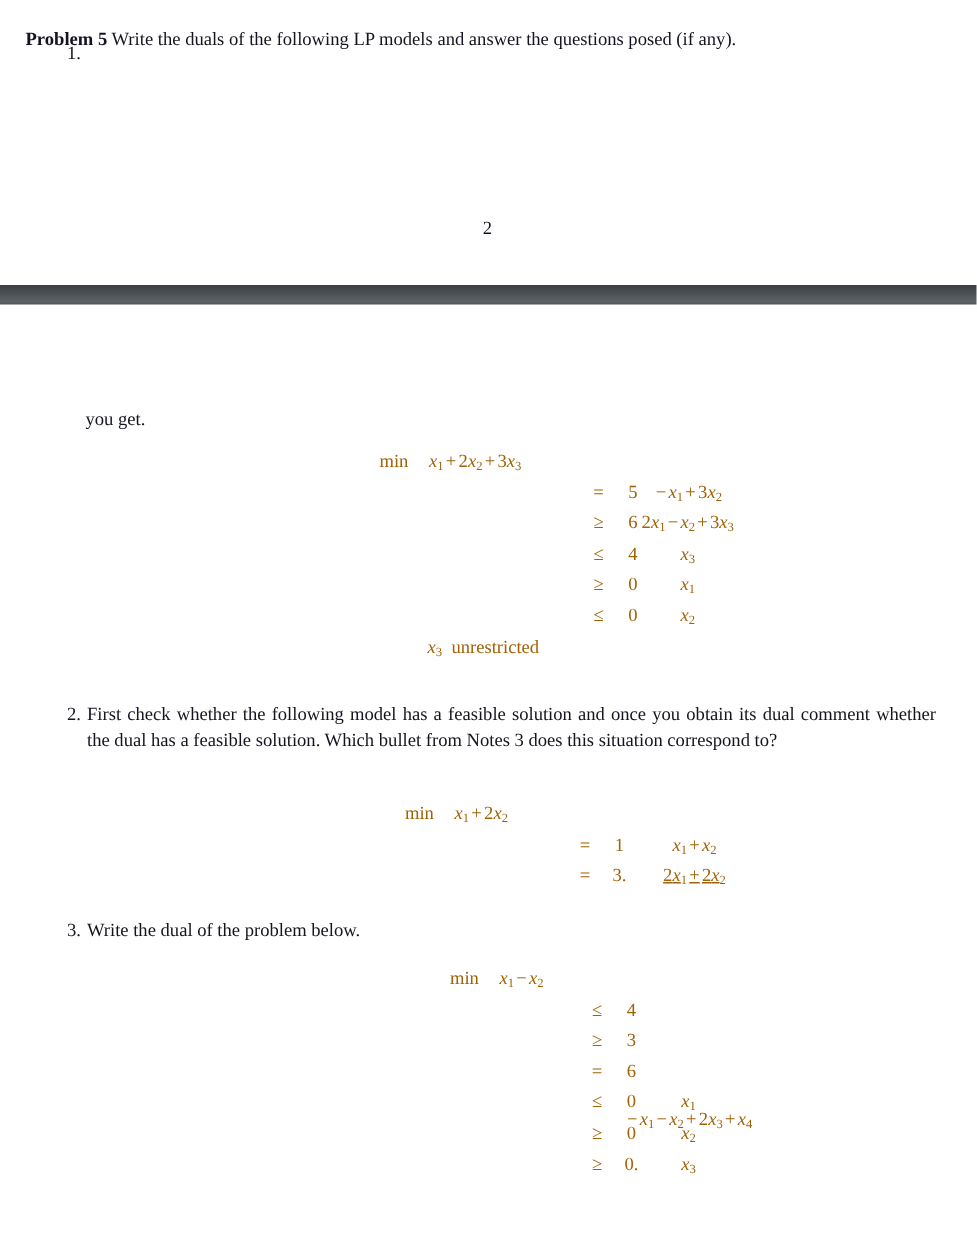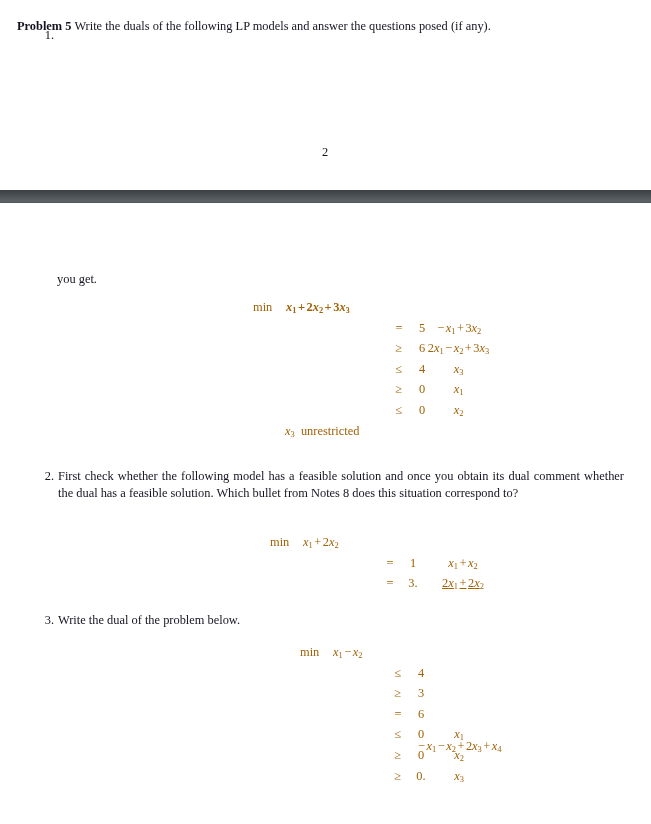--- a/index.html
+++ b/index.html
@@ -141,21 +141,21 @@
   <div class="folio" style="left:300px; top:145px; width:50px;">2</div>
 
   <div class="divider" style="top:190px;"></div>
 
   <div class="para" style="left:57px; top:271px; width:200px;">you get.</div>
 
   <div class="mathblock" style="left:0px; top:300px; width:651px;">
 
     <div class="mrow">
       <span class="mkeyword" style="left:253px;">min</span>
-      <span class="mfree" style="left:286px;font-weight:bold;">
+      <span class="mfree" style="left:286px;">
         <span class="v">x<sub>1</sub></span><span class="op">+</span><span class="num">2</span><span class="v">x<sub>2</sub></span><span class="op">+</span><span class="num">3</span><span class="v">x<sub>3</sub></span>
       </span>
     </div>
 
     <div class="mrow">
       <span class="mlhs" style="width:385px;">
         <span class="op">−</span><span class="v">x<sub>1</sub></span><span class="op">+</span><span class="num">3</span><span class="v">x<sub>2</sub></span>
       </span>
       <span class="mrel" style="left:391px;">=</span>
       <span class="mval" style="left:411px;">5</span>
@@ -195,21 +195,21 @@
 
     <div class="mrow">
       <span class="mfree" style="left:285px;">
         <span class="v">x<sub>3</sub></span>&nbsp;&nbsp;<span class="word">unrestricted</span>
       </span>
     </div>
   </div>
 
   <div class="item" style="left:58px; top:468px; width:566px;">
     <span class="marker">2.</span>
-    <span>First check whether the following model has a feasible solution and once you obtain its dual comment whether the dual has a feasible solution. Which bullet from Notes 8 does this situation correspond to?</span>
+    <span>First check whether the following model has a feasible solution and once you obtain its dual comment whether the dual has a feasible solution. Which bullet from Notes 3 does this situation correspond to?</span>
   </div>
 
   <div class="mathblock" style="left:0px; top:535px; width:651px;">
 
     <div class="mrow">
       <span class="mkeyword" style="left:270px;">min</span>
       <span class="mfree" style="left:303px;">
         <span class="v">x<sub>1</sub></span><span class="op">+</span><span class="num">2</span><span class="v">x<sub>2</sub></span>
       </span>
     </div>

